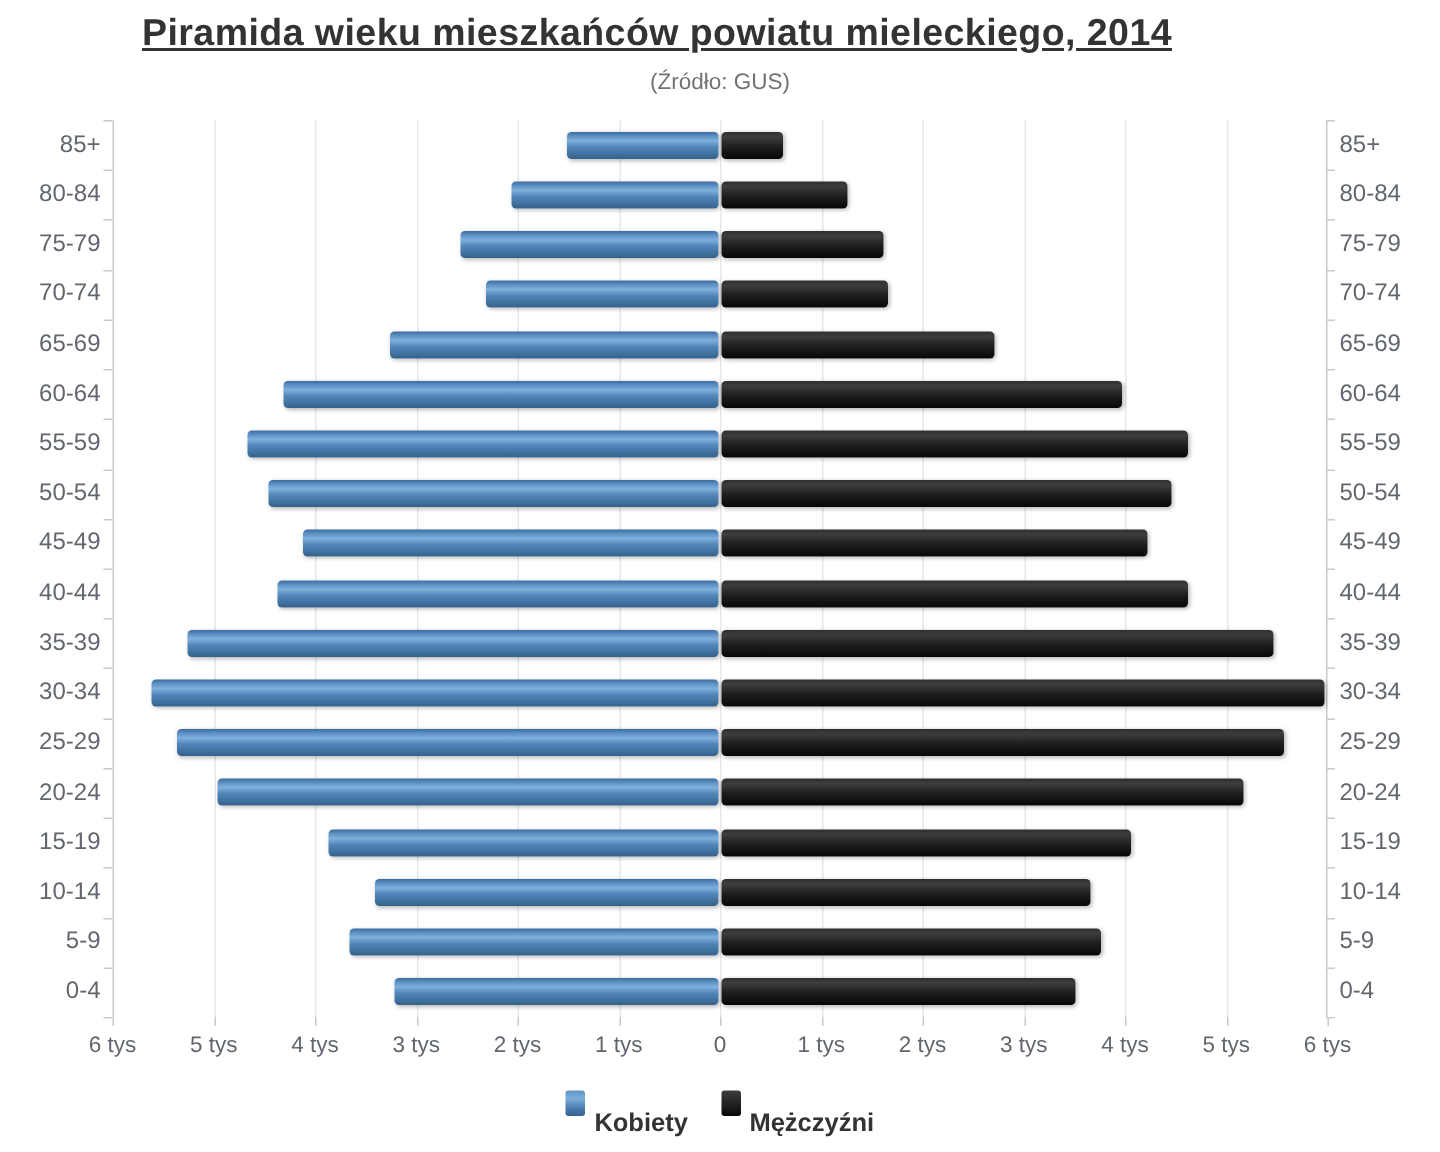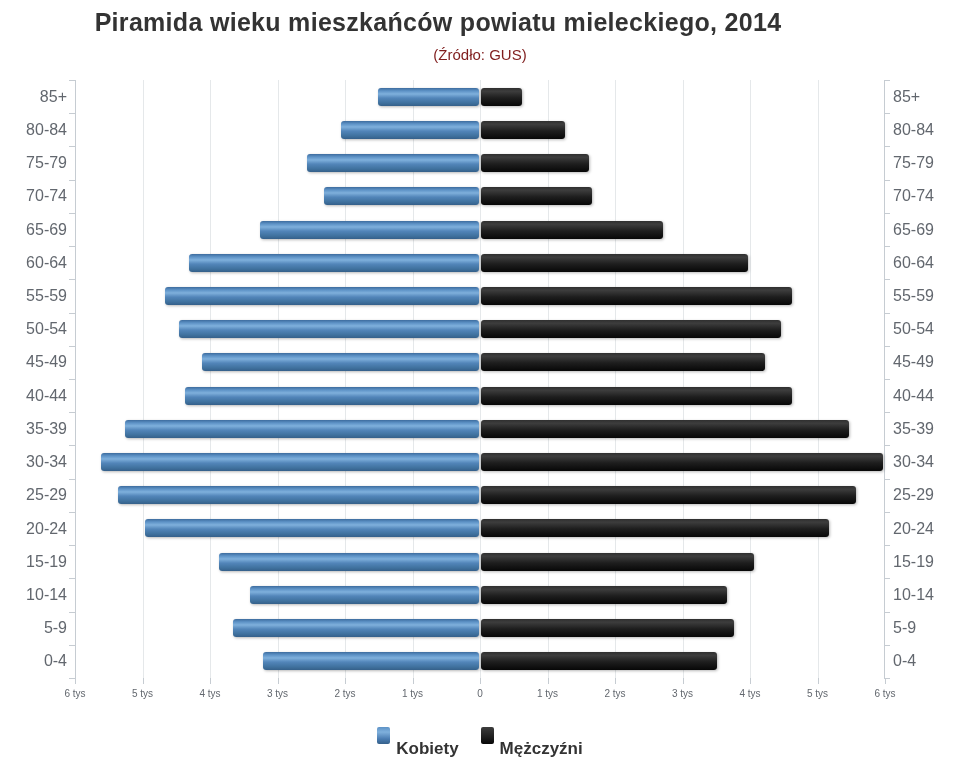--- a/index.html
+++ b/index.html
@@ -2,25 +2,25 @@
 <html><head>
 <meta charset="utf-8">
 <style>
   html,body{margin:0;padding:0;background:#ffffff;}
   .canvas{
     position:relative;width:960px;height:768px;background:#ffffff;
     font-family:"Liberation Sans","DejaVu Sans",sans-serif;overflow:hidden;
   }
   .chart-title{
     position:absolute;top:8px;left:0;width:876px;text-align:center;
-    font-size:25px;font-weight:bold;color:#333333;letter-spacing:.3px;
+    font-size:25px;font-weight:bold;color:#333333;letter-spacing:.3px;text-decoration:underline;
   }
   .chart-subtitle{
     position:absolute;top:46px;left:0;width:960px;text-align:center;
-    font-size:15px;color:#7f1d1d;
+    font-size:15px;color:#737373;
   }
   .plot{
     position:absolute;left:75px;top:80px;width:810px;height:598px;
   }
   .gridline{position:absolute;top:0;bottom:0;width:1px;background:#e5e8ea;}
   .axis-line{position:absolute;top:0;bottom:0;width:1px;background:#c6ccd2;}
   .axis-tick-v{position:absolute;width:6px;height:1px;background:#c6ccd2;}
   .axis-tick-h{position:absolute;width:1px;height:6px;background:#c6ccd2;}
   .bar{position:absolute;height:18px;border-radius:3px;box-shadow:1px 1px 3px rgba(0,0,0,.28);}
   .bar-women{
@@ -28,21 +28,21 @@
   }
   .bar-men{
     background:linear-gradient(180deg,#2f2f2f 0%,#3d3d3d 18%,#1e1e1e 55%,#070707 100%);
   }
   .age-label{
     position:absolute;font-size:16px;color:#62676e;line-height:18px;white-space:nowrap;
   }
   .age-left{text-align:right;width:60px;}
   .age-right{text-align:left;width:60px;}
   .x-label{
-    position:absolute;font-size:10px;color:#62676e;width:60px;text-align:center;
+    position:absolute;font-size:15px;color:#62676e;width:60px;text-align:center;
   }
   .legend{
     position:absolute;left:0;top:720px;width:960px;height:30px;
     display:flex;justify-content:center;align-items:center;gap:22px;
   }
   .legend-item{display:flex;align-items:center;gap:6px;cursor:pointer;}
   .legend-swatch{width:13px;height:17px;border-radius:2px;display:inline-block;}
   .legend-swatch.women{background:linear-gradient(180deg,#5d92c6 0%,#7fb0dc 30%,#4a7cb2 70%,#35608a 100%);}
   .legend-swatch.men{background:linear-gradient(180deg,#3d3d3d 0%,#1e1e1e 60%,#070707 100%);}
   .legend-label{font-size:17px;font-weight:bold;color:#333333;margin-top:28px;}

